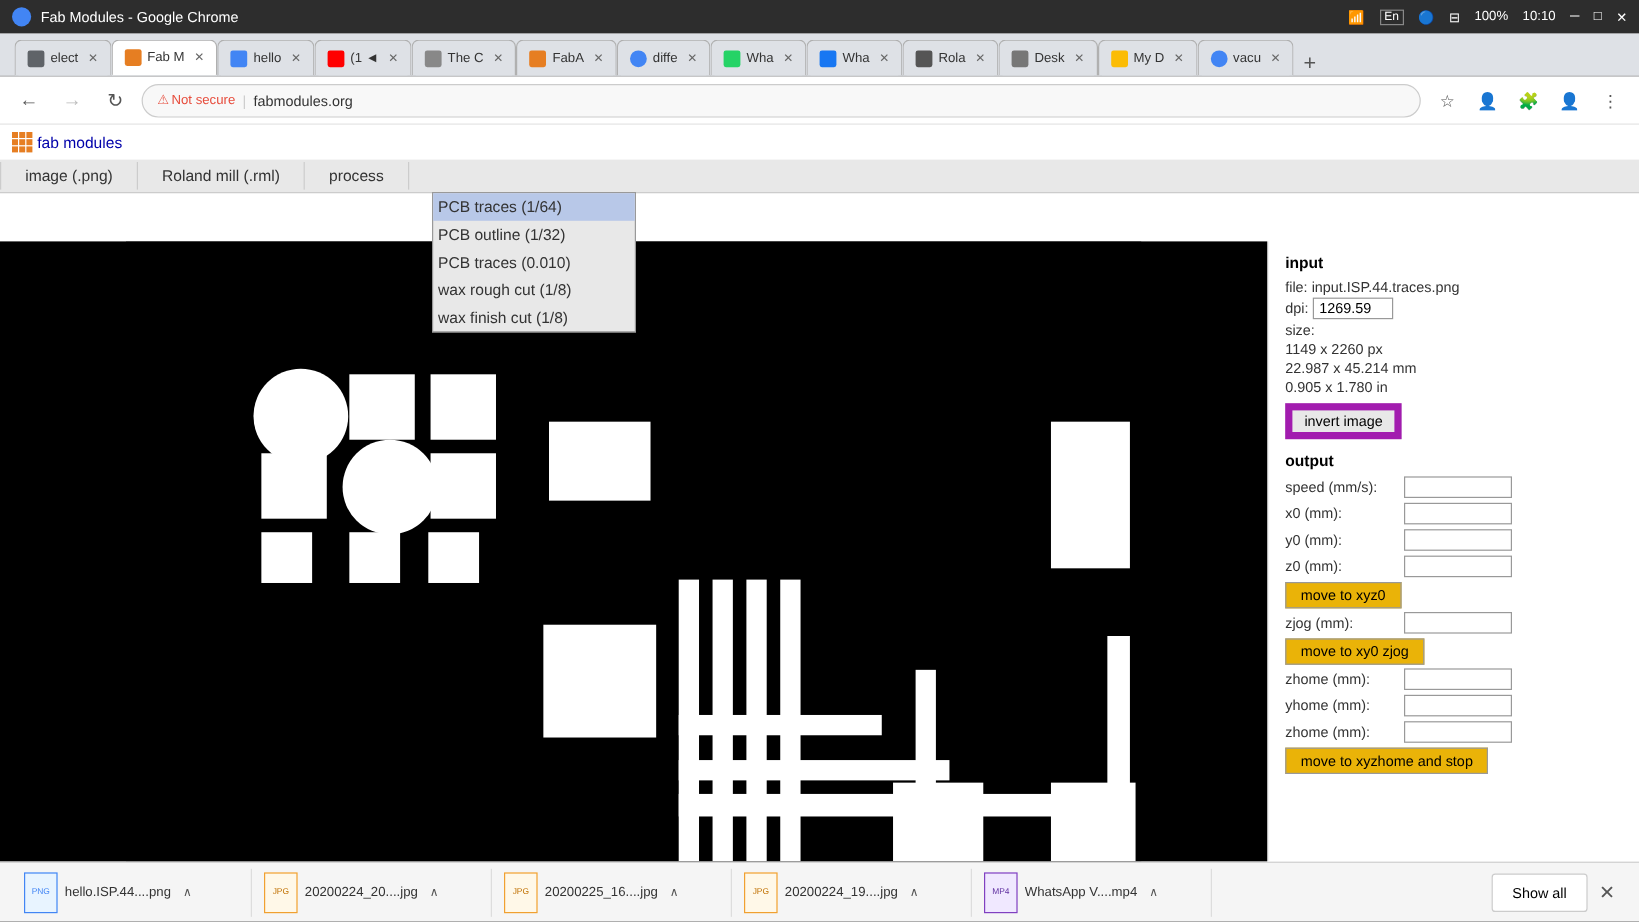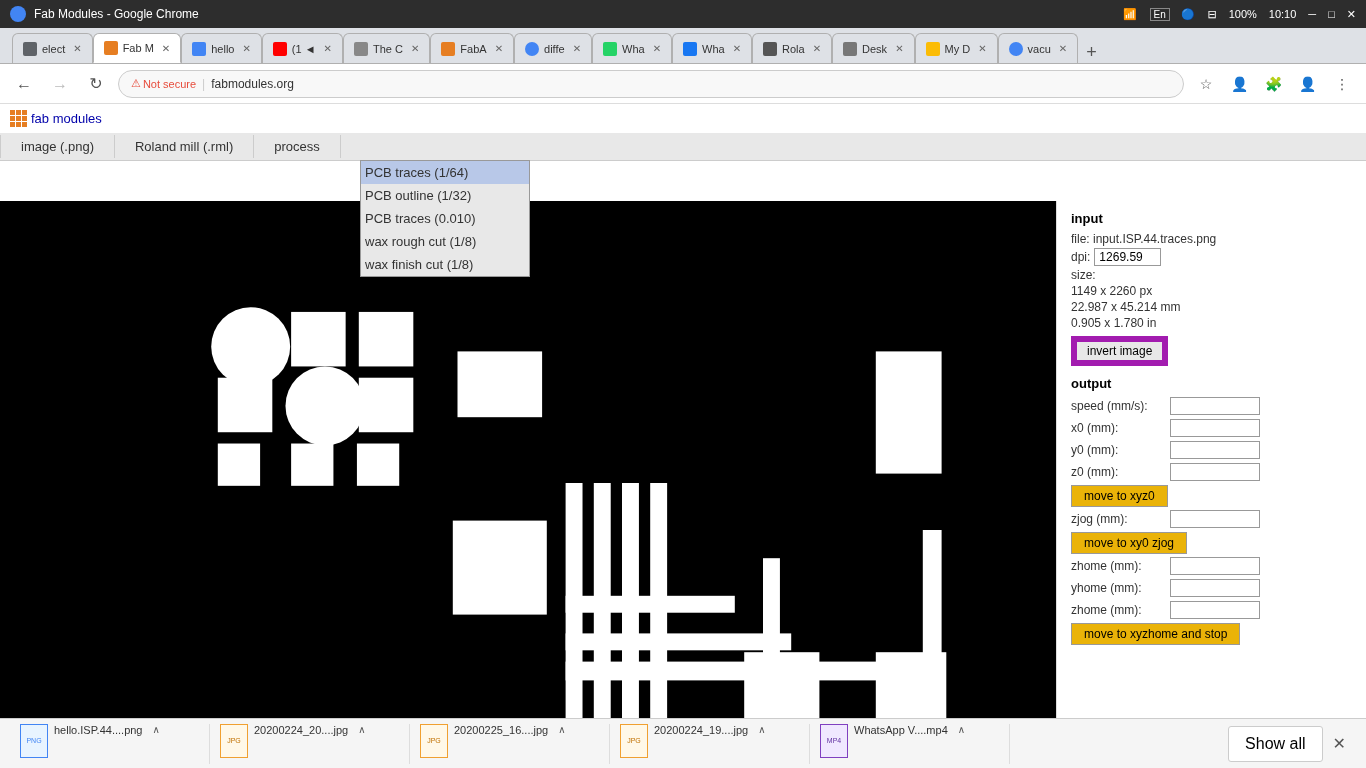--- a/index.html
+++ b/index.html
@@ -224,20 +224,21 @@
       height: 50px;
       background: #f5f5f5;
       border-top: 1px solid #ccc;
       display: flex;
       align-items: center;
       padding: 0 10px;
       gap: 0;
     }
     .download-item {
       display: flex;
+      align-items: center;
       height: 40px;
       padding: 0 10px;
       border-right: 1px solid #ddd;
       gap: 6px;
       min-width: 200px;
     }
     .download-icon {
       width: 28px; height: 34px;
       background: #eee;
       border: 1px solid #bbb;
@@ -252,21 +253,21 @@
       font-size: 10px;
       color: #555;
       cursor: pointer;
       margin-left: 4px;
     }
     .show-all-btn {
       margin-left: auto;
       padding: 8px 16px;
       background: #fff;
       border: 1px solid #ccc;
-      font-size: 16px;
+      font-size: 12px;
       cursor: pointer;
       border-radius: 3px;
     }
     .close-bar-btn {
       padding: 6px 10px;
       background: none;
       border: none;
       font-size: 16px;
       cursor: pointer;
       color: #555;

